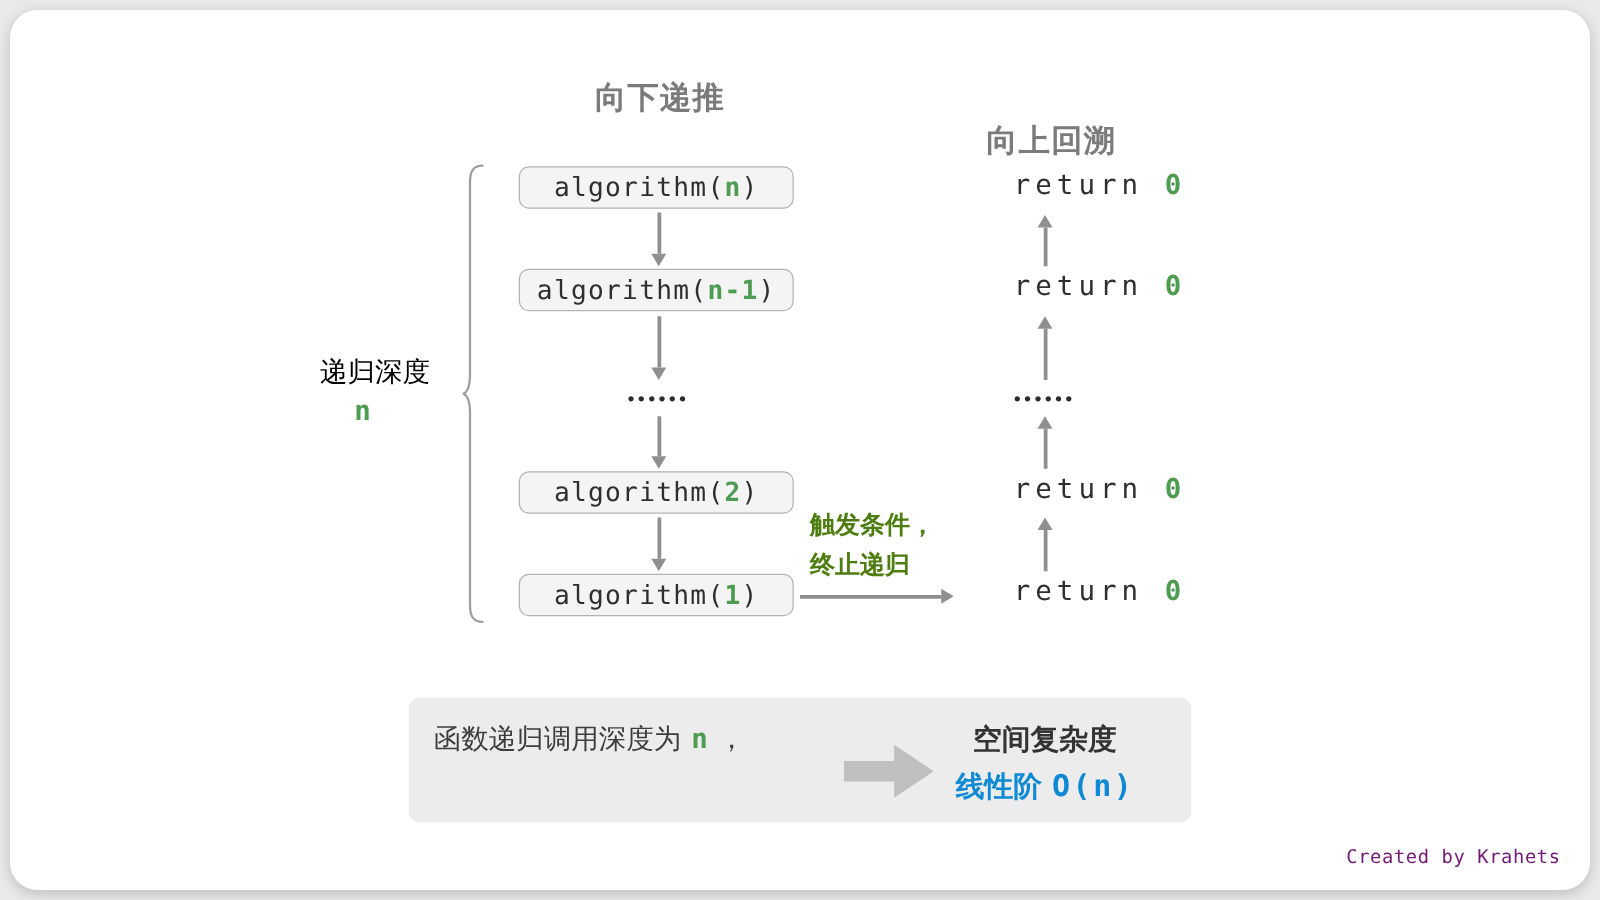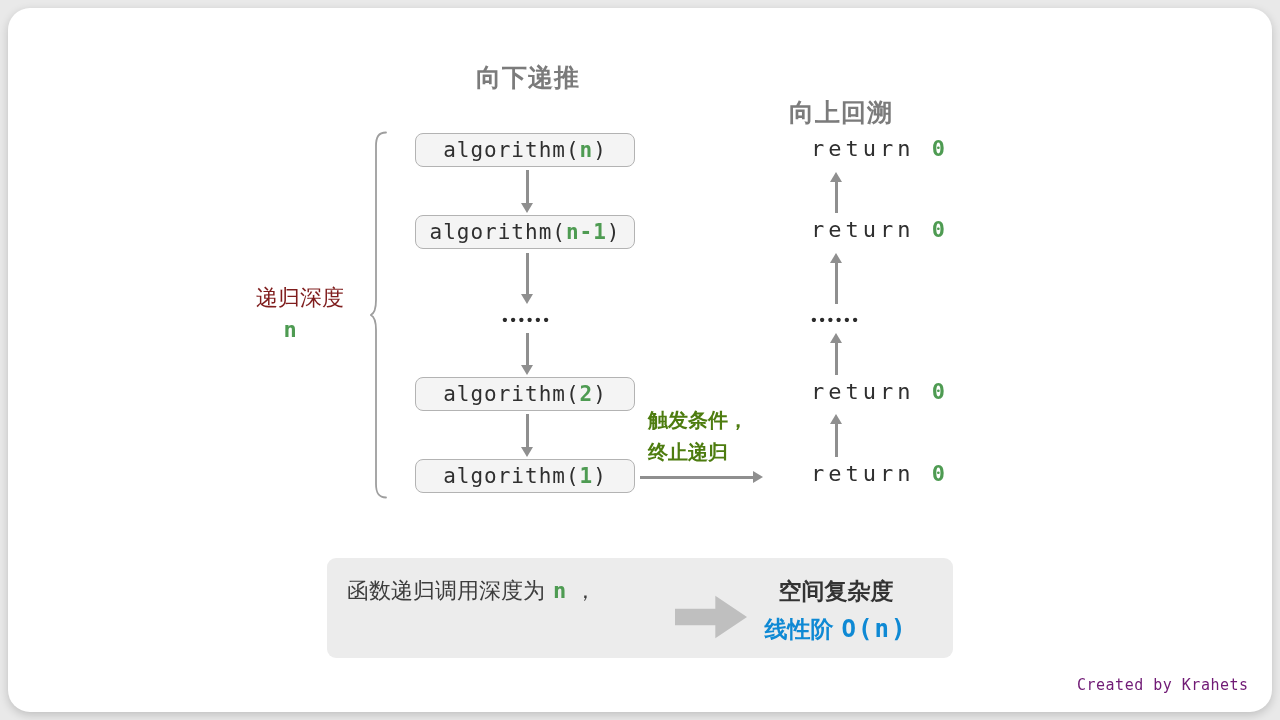--- a/index.html
+++ b/index.html
@@ -6,21 +6,21 @@
   html,body { width:1280px; height:720px; }
   body { font-family:"Liberation Sans", sans-serif; background:#e9e9e9; }
   .stage { position:relative; width:1280px; height:720px; background:#e9e9e9; overflow:hidden; }
   .card { position:absolute; left:8px; top:8px; right:8px; bottom:8px;
           background:#ffffff; border-radius:22px; box-shadow:0 3px 10px rgba(0,0,0,0.18); }
 
   .hdr { position:absolute; transform:translateX(-50%); font-size:25px; font-weight:bold;
          color:#7b7b7b; letter-spacing:1px; white-space:nowrap; }
 
   .depth-label { position:absolute; left:300px; top:283px; transform:translateX(-50%);
-                 font-size:22px; color:#7f1d1d; white-space:nowrap; }
+                 font-size:22px; color:#000000; white-space:nowrap; }
   .depth-n { position:absolute; left:290px; top:317px; transform:translateX(-50%);
              font-family:"DejaVu Sans Mono", monospace; font-size:22px; font-weight:bold; color:#4e9b52; }
 
   .brace { position:absolute; left:370px; top:131px; }
 
   .call-box { position:absolute; left:415px; width:220px; height:34px;
               background:#f4f4f4; border:1.5px solid #b3b3b3; border-radius:8px;
               display:flex; align-items:center; justify-content:center;
               font-family:"DejaVu Sans Mono", monospace; font-size:21px; letter-spacing:1px;
               color:#2f2f2f; white-space:pre; }

